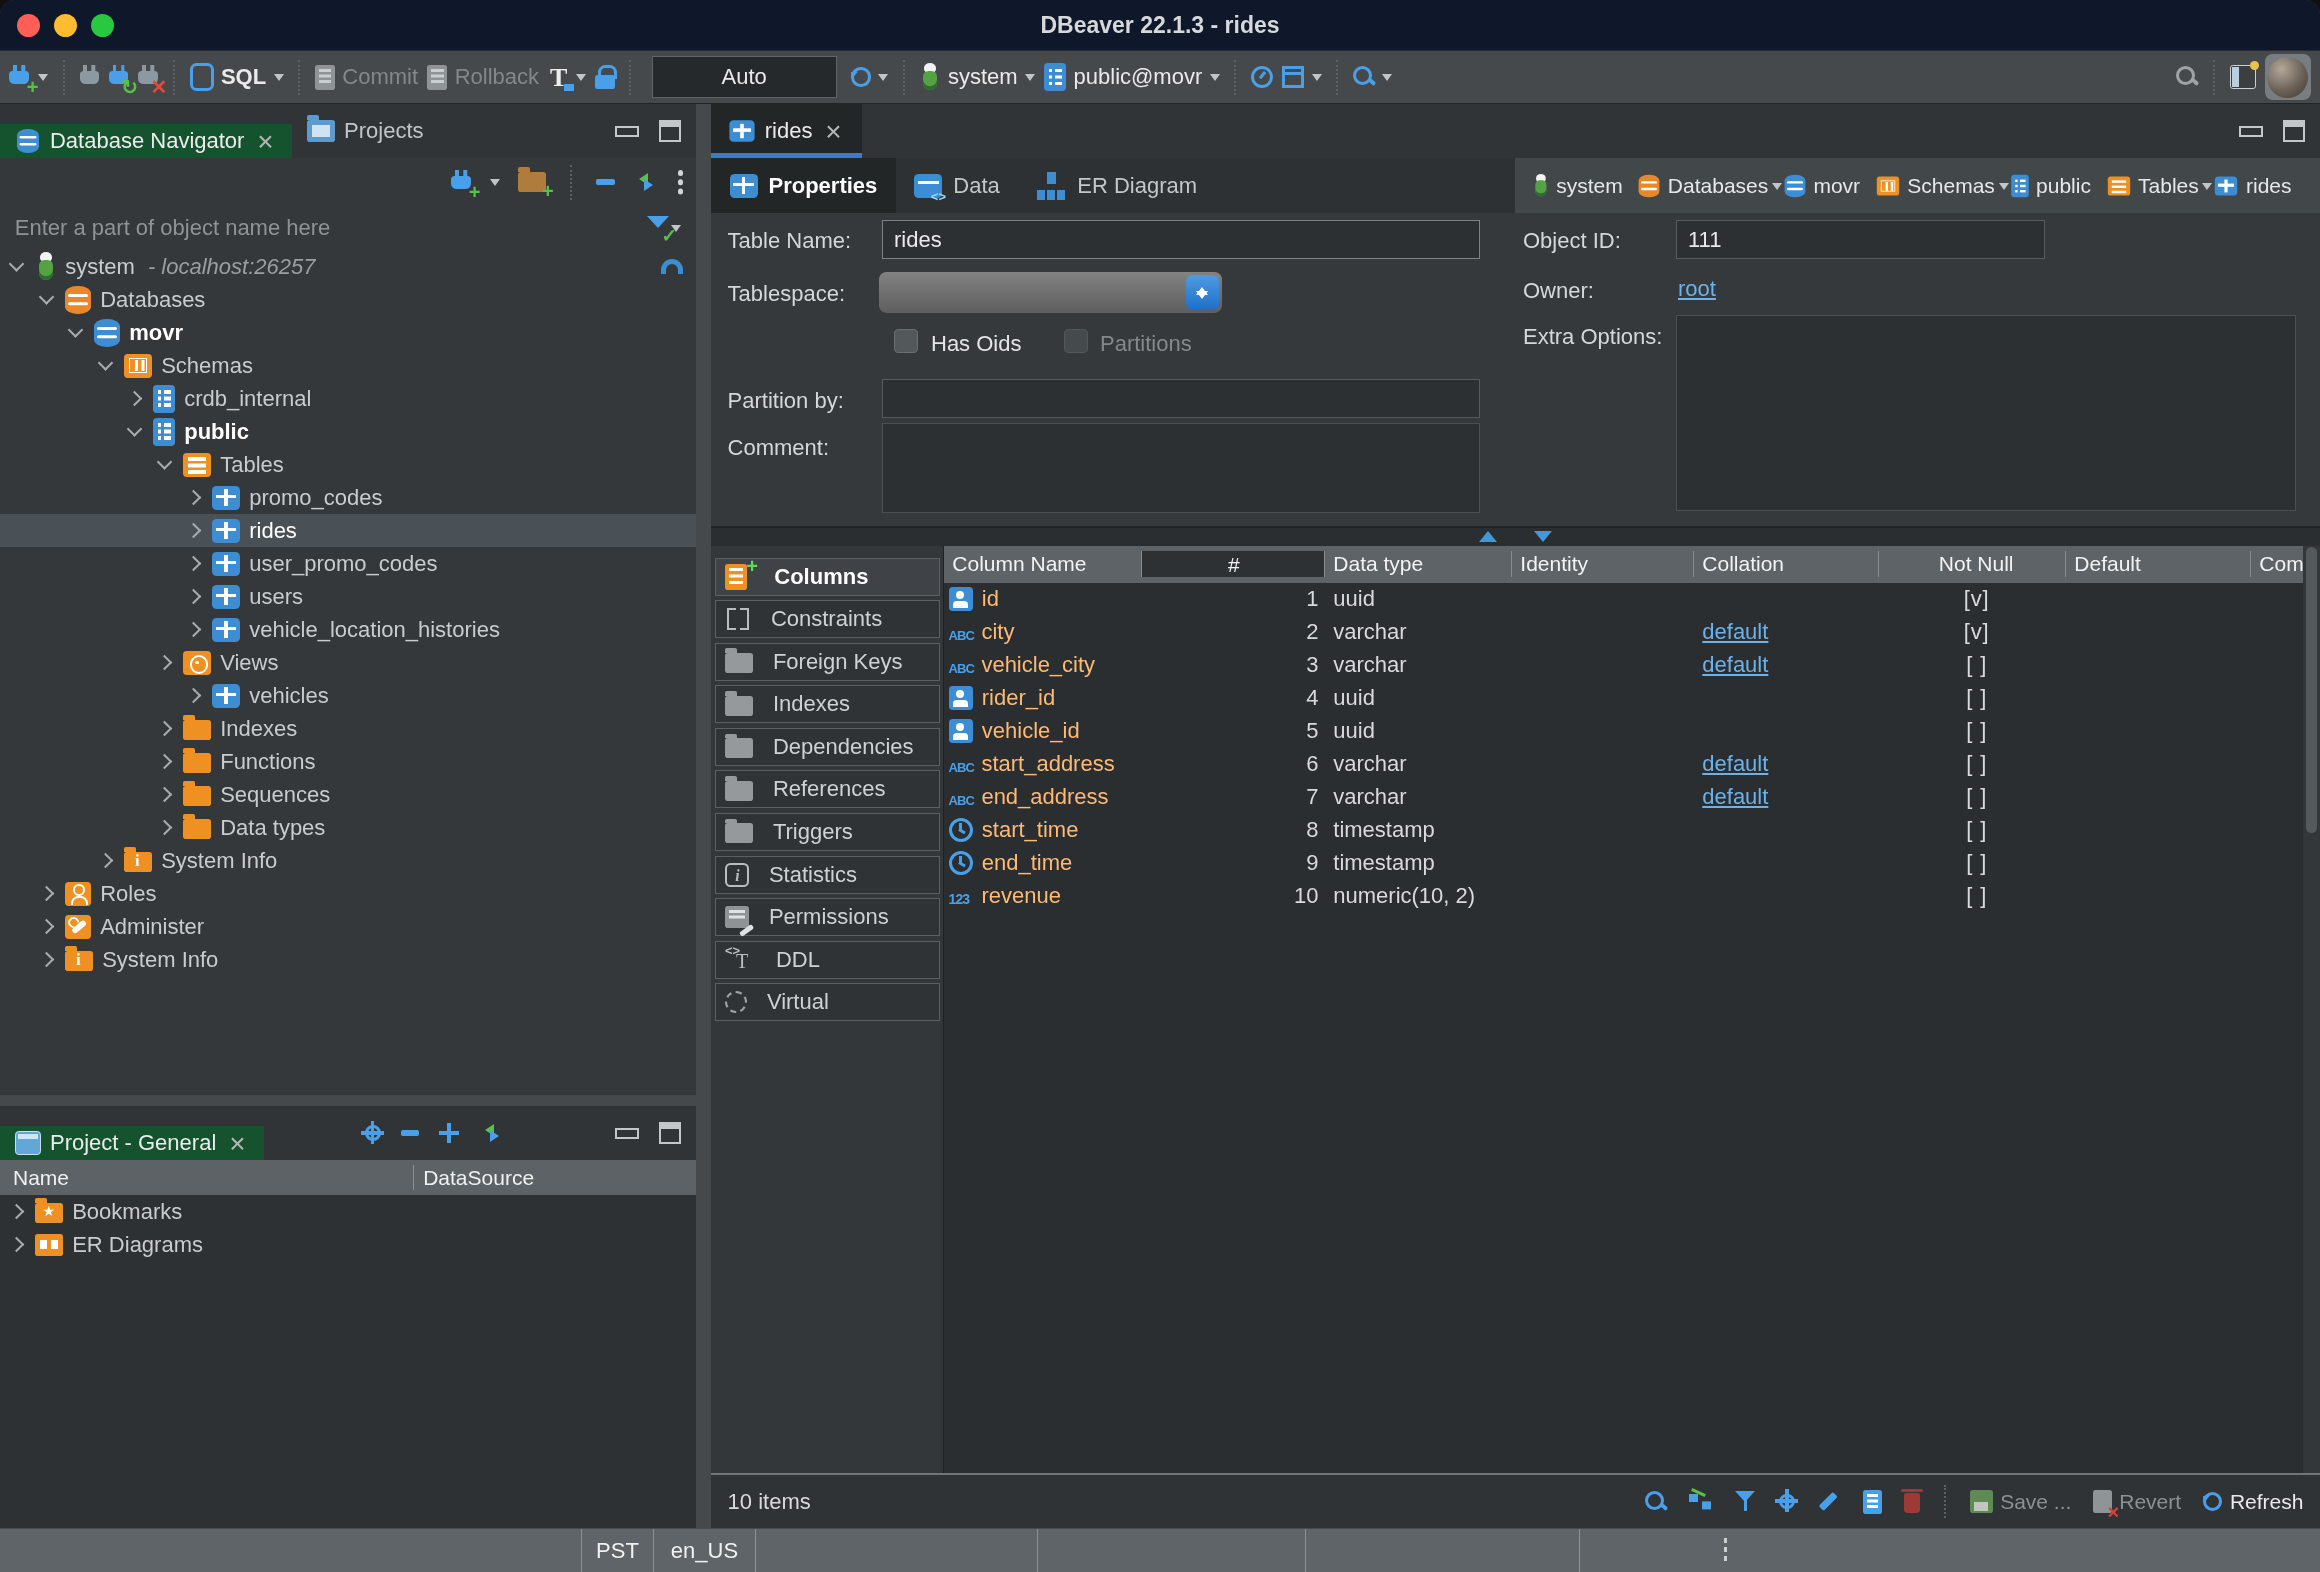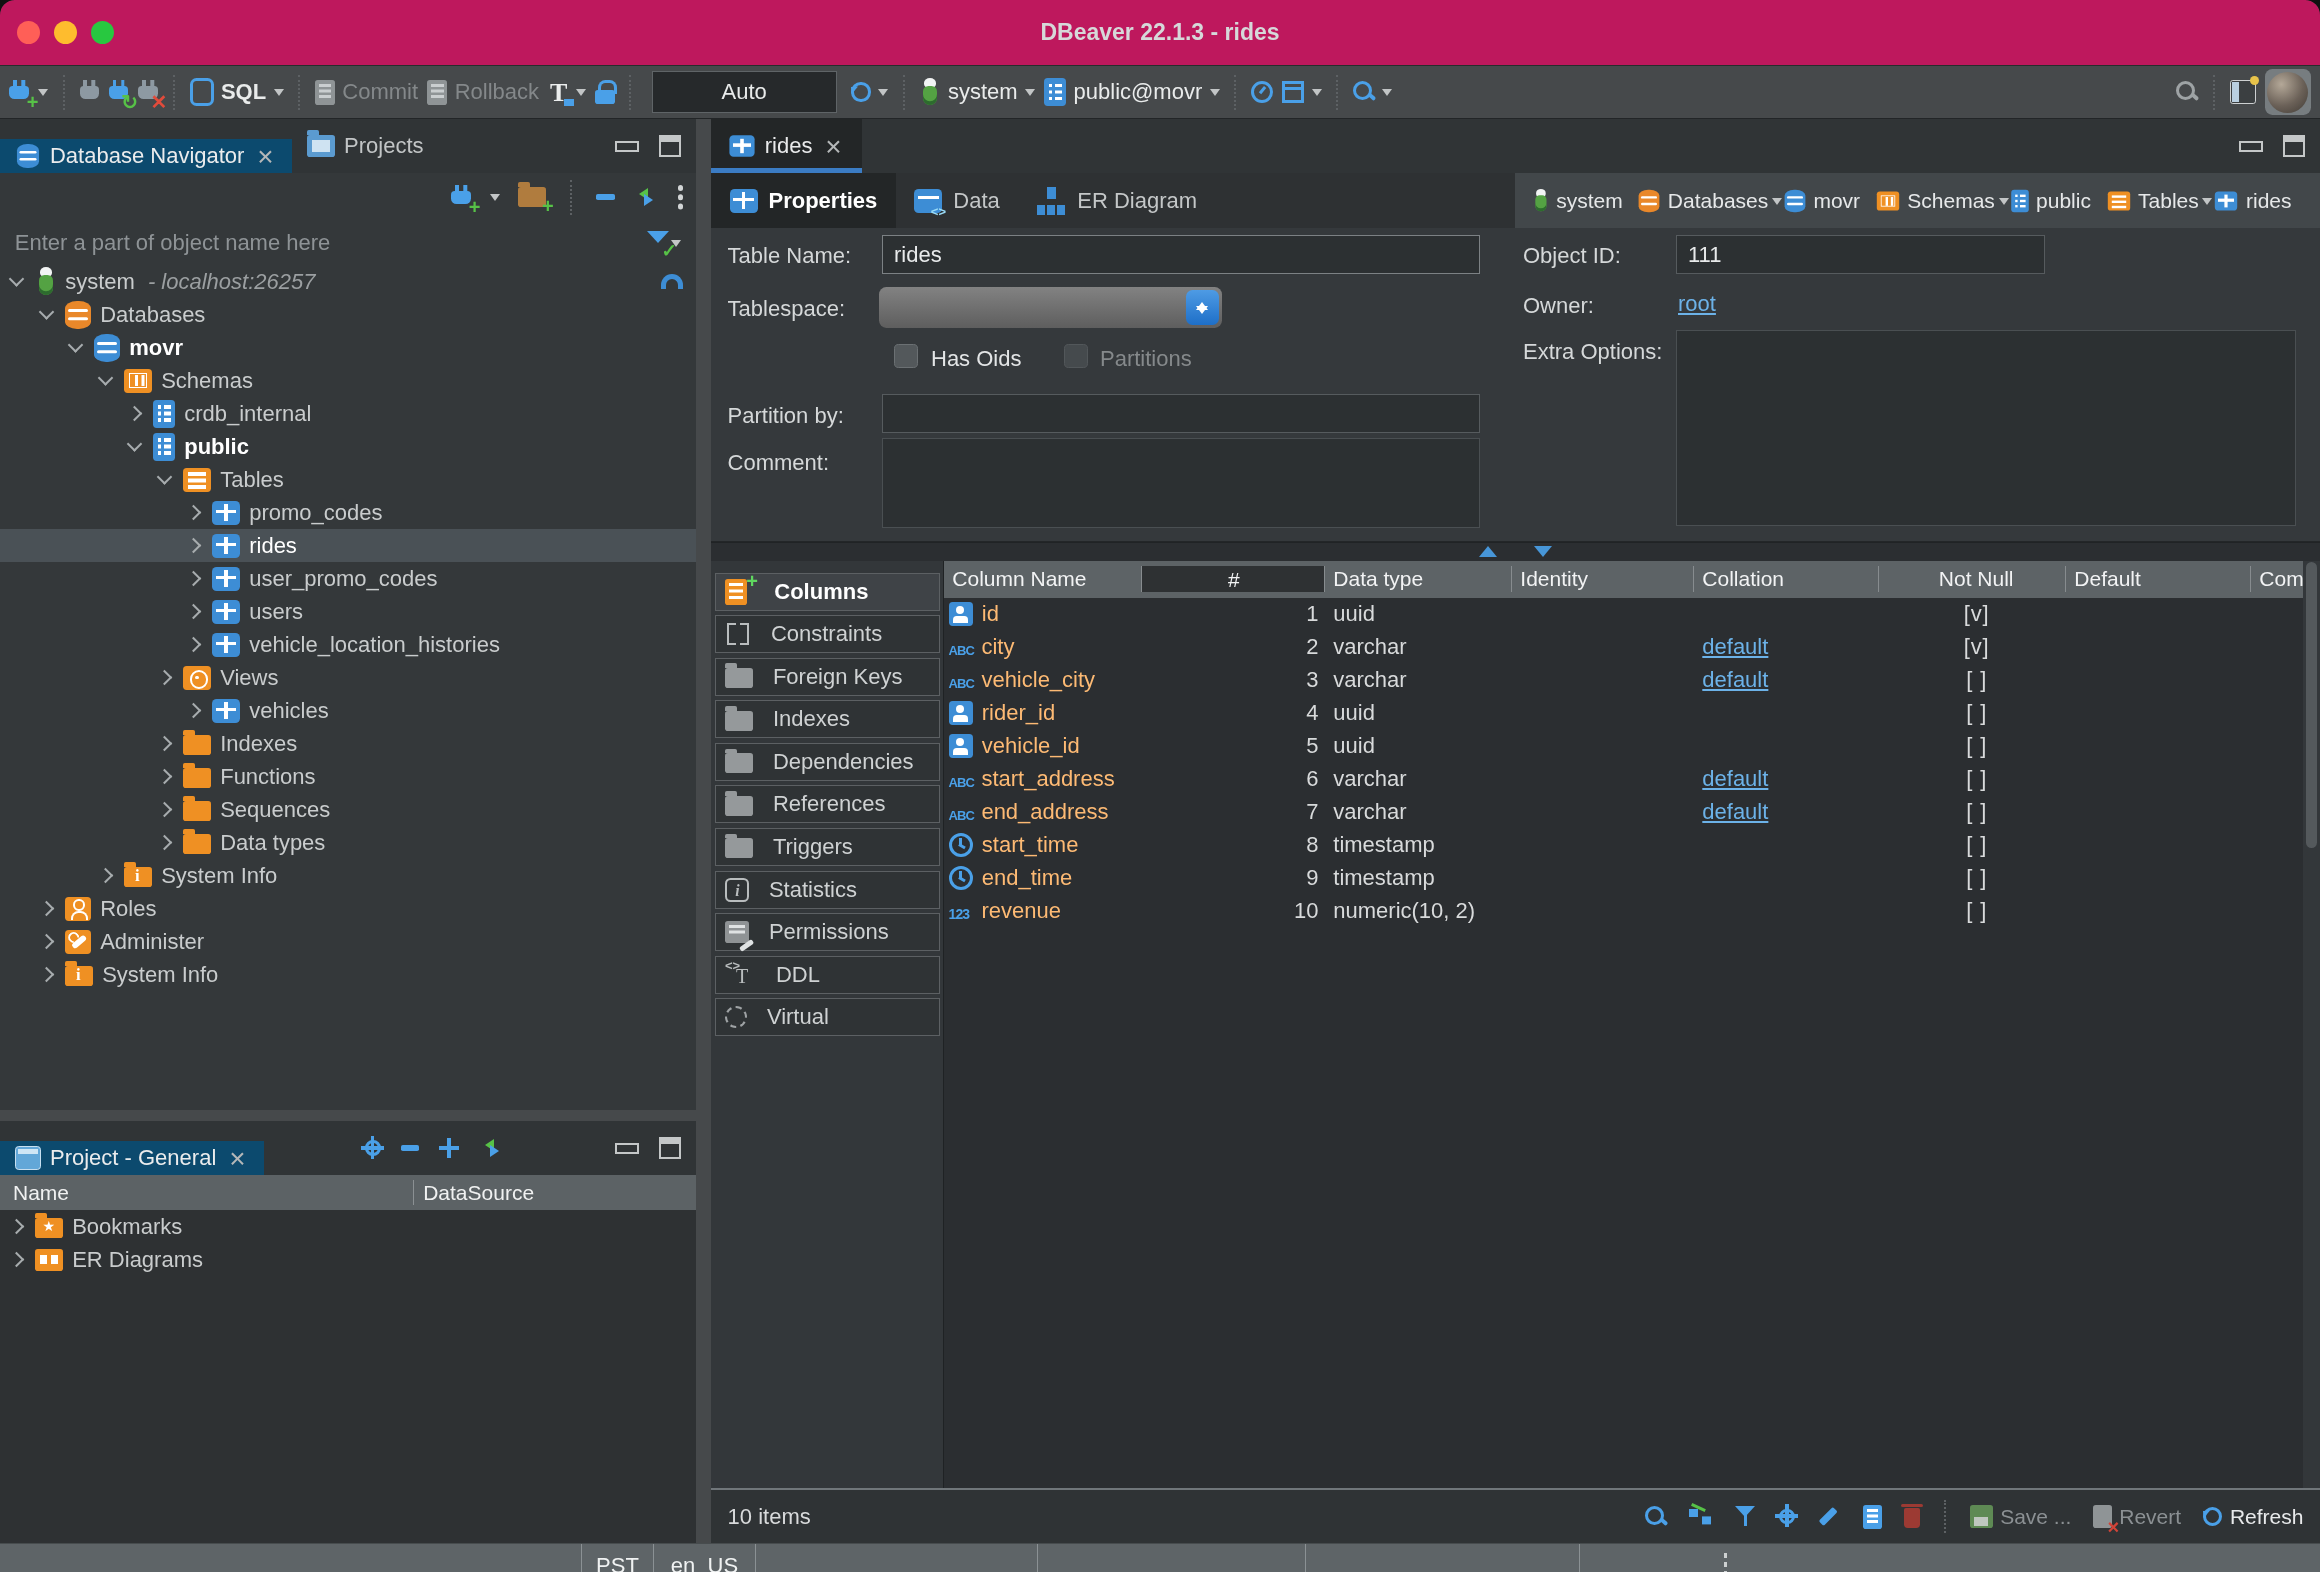--- a/index.html
+++ b/index.html
@@ -1,20 +1,20 @@
 <!DOCTYPE html>
 <html style="font-size:14.8px"><head>
 <meta charset="utf-8">
 <style>
   html,body{margin:0;padding:0;background:#111;}
   *{box-sizing:border-box;font-family:"Liberation Sans",sans-serif;}
   .window{width:2320px;height:1573px;position:relative;overflow:hidden;border-radius:14.8px 14.8px 0 0;background:#2e3133;}
 
   
-  .titlebar{height:66px;background:#be185d;border-bottom:1.8px solid #292c2d;display:flex;align-items:center;position:relative;border-radius:14.8px 14.8px 0 0;}
+  .titlebar{height:51px;background:#0f172a;border-bottom:1.8px solid #292c2d;display:flex;align-items:center;position:relative;border-radius:14.8px 14.8px 0 0;}
   .lights{display:flex;gap:14px;padding-left:16.6px;}
   .light{width:23px;height:23px;border-radius:50%;}
   .light.red{background:#ff5f57}.light.yellow{background:#febc2e}.light.green{background:#28c840}
   .wtitle{position:absolute;left:0;right:0;text-align:center;color:#d6d8d9;font-weight:bold;font-size:23px;}
 
   
   .toolbar{height:53px;background:#46494b;border-bottom:1.8px solid #222527;display:flex;align-items:center;padding:0 9.2px;gap:9.2px;}
   .tsep{height:35px;border-left:2.8px dotted #5d6164;margin:0 5.5px;}
   .tbtn{display:flex;align-items:center;gap:7.4px;position:relative;}
   .tlbl{color:#e9ebeb;font-size:22px;}
@@ -64,21 +64,21 @@
   .avatar{width:41px;height:41px;border-radius:50%;background:radial-gradient(circle at 35% 30%,#b4a898,#6b6158 55%,#3f3a34);}
 
   
   .main{display:flex;height:1424px;background:#46494b;}
   .left{width:711px;display:flex;flex-direction:column;padding-right:14.8px;background:#46494b;gap:11px;}
   .right{flex:1;display:flex;flex-direction:column;background:#2e3133;min-width:0;}
 
   
   .view-tabs{height:54px;background:#303436;display:flex;align-items:stretch;flex:none;}
   .view-tab{display:flex;align-items:center;gap:9.2px;padding:0 14.8px;color:#c2c5c6;font-size:22px;}
-  .view-tab.active{background:#0c4a6e;color:#ebeced;margin-top:20px;}
+  .view-tab.active{background:#14532d;color:#ebeced;margin-top:20px;}
   .x-icon{width:20px;height:20px;position:relative;margin-left:3.7px;}
   .x-icon::before{content:"×";position:absolute;top:-5.5px;left:0;font-size:28px;color:#b4b7b8;}
   .win-btns{margin-left:auto;display:flex;align-items:center;gap:20px;padding-right:14.8px;}
   .wb-min{width:24px;height:11px;border:2.8px solid #c4c7c8;}
   .wb-max{width:22px;height:22px;border:2.8px solid #c4c7c8;position:relative;}
   .wb-max::before{content:"";position:absolute;left:0;right:0;top:0;height:4.6px;background:#c4c7c8;}
 
   
   .nav-panel{flex:1;display:flex;flex-direction:column;background:#34383a;min-height:0;}
   .nav-toolbar{height:48px;display:flex;align-items:center;justify-content:flex-end;gap:18.5px;padding:0 13px;flex:none;}

